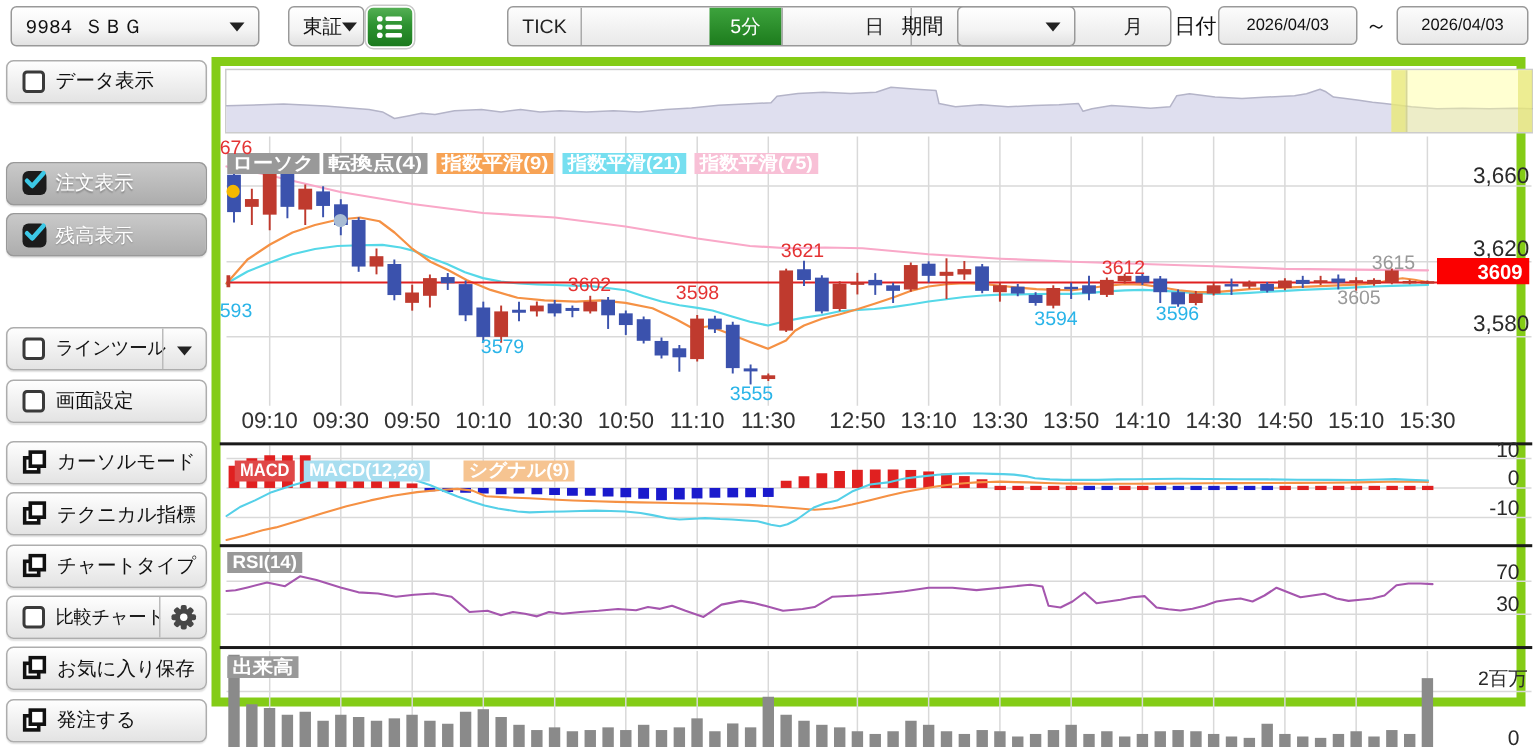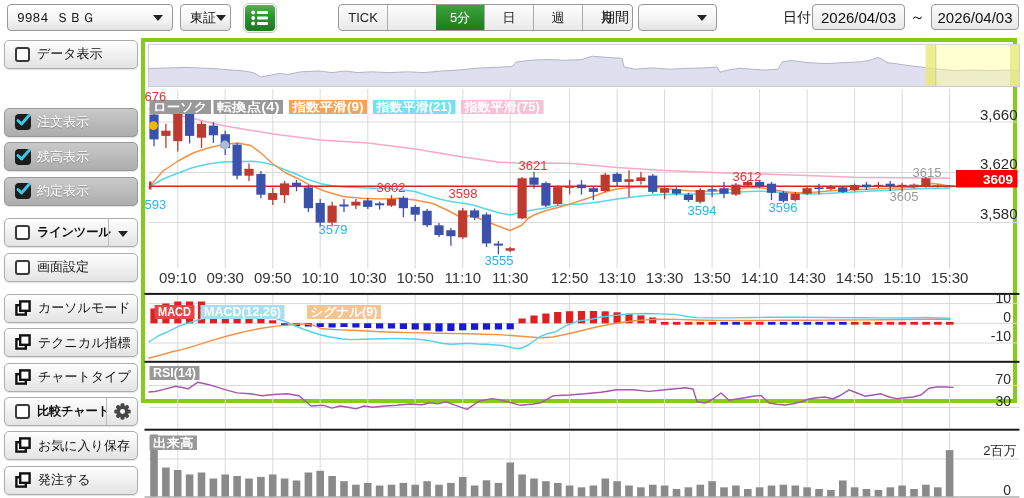--- a/index.html
+++ b/index.html
@@ -8,61 +8,61 @@
 
 .sel { position:absolute; top:4px; height:27px; border:1px solid #999; border-radius:4px;
   background:linear-gradient(#ffffff,#f4f4f4 60%,#e2e2e2); display:flex; align-items:center; }
 .sel .st { font-size:13px; color:#111; padding-left:9px; flex:1; white-space:nowrap;font-family:Liberation Mono, monospace; }
 .tri2 { width:0; height:0; border-left:5px solid transparent; border-right:5px solid transparent;
   border-top:6px solid #222; margin-right:9px; }
 .gbtn { position:absolute; left:244px; top:3.5px; width:32px; height:28px; border-radius:5px;
   border:1px solid #fff; outline:1px solid #c8c8c8;
   background:linear-gradient(#55b055,#2d9230 45%,#1b7a1e); display:flex; align-items:center; justify-content:center; }
 .seg { position:absolute; left:338px; top:4px; height:27px; display:flex; border:1px solid #999;
-  border-radius:4px; overflow:hidden; background:linear-gradient(#fdfdfd,#e9e9e9); }
+  border-radius:4px; overflow:hidden; background:linear-gradient(#fdfdfd,#e9e9e9);gap:37px; }
 .seg span { width:49px; display:flex; align-items:center; justify-content:center; font-size:13px;
   color:#222; border-right:1px solid #aaa; }
 .seg span.last { border-right:none; }
 .seg .segon { background:linear-gradient(#3da33d,#1d7c1d); color:#fff;margin-left:48px; }
 .tlb { position:absolute; top:0; height:35px; display:flex; align-items:center; font-size:14px; color:#111; }
 .din { position:absolute; top:4px; height:26px; border:1px solid #999; border-radius:4px;
-  background:linear-gradient(#fcfcfc,#e8e8e8); font-size:15px; color:#111;
+  background:linear-gradient(#fcfcfc,#e8e8e8); font-size:11px; color:#111;
   display:flex; align-items:center; justify-content:center; }
 
 .sbt { position:absolute; left:4px; width:134px; height:29px; border:1px solid #adadad;
   border-radius:5px; background:linear-gradient(#fefefe,#e3e3e3); display:flex;
   align-items:center; padding-left:10px; font-size:13px; color:#111;
   box-shadow:0 1px 1px rgba(0,0,0,0.12); }
-.sbt.gear .lb, .sbt.drop .lb { font-size:12.3px; letter-spacing:-0.3px;font-weight:bold; }
+.sbt.gear .lb, .sbt.drop .lb { font-size:12.3px; letter-spacing:-0.3px; }
 .sbt.on { background:linear-gradient(#c9c9c9,#adadad); color:#fff;
   text-shadow:0 1px 1px #888; border-color:#999; }
 .ck { width:15px; height:15px; border:2px solid #3a3a3a; border-radius:3px; background:#fff;
   margin-right:7px; flex:none; }
 .ckon { width:16px; height:16px; border-radius:4px; background:#1c1c1c; margin-right:6px;
   flex:none; position:relative; }
 .ckon svg { position:absolute; left:0px; top:-1px; }
 .ic { width:17px; height:17px; margin-right:6px; flex:none; }
 .ic svg { display:block; }
 .sep { position:absolute; right:28px; top:0; width:1px; height:27px; background:#bbb; }
 .sep.g { right:30px; }
 .tri { position:absolute; right:9px; top:12px; width:0; height:0;
   border-left:5px solid transparent; border-right:5px solid transparent; border-top:6px solid #222; }
 .gear { position:absolute; right:5px; top:4px; }
 svg { display:block; }
-#chart { position:absolute; left:141px; top:38px; width:876px; height:365px;
-  border:4px solid #84cc16; }
+#chart { position:absolute; left:141px; top:38px; width:876px; height:433px;
+  border:6px solid #84cc16; }
 #csvg { position:absolute; left:-142px; top:-39px; }
 </style></head>
 <body>
 <div id="page">
 <div class="sel" style="left:7px;width:166px">
       <span class="st">9984 ＳＢＧ</span>
       <span class="tri2"></span>
     </div>
-    <div class="sel" style="left:180px;width:51px">
+    <div class="sel" style="left:192px;width:51px">
       <span class="st">東証</span>
       <span class="tri2"></span>
     </div>
     <div class="gbtn">
       <svg width="22" height="22" viewBox="0 0 22 22">
 <g fill="#fff">
           <circle cx="4.2" cy="5.5" r="1.9"></circle>
           <rect x="8" y="4" width="11" height="3" rx="1"></rect>
 <circle cx="4.2" cy="11" r="1.9"></circle>
           <rect x="8" y="9.5" width="11" height="3" rx="1"></rect>
@@ -99,28 +99,20 @@
       </span>
       <span class="lb">残高表示</span>
     </div>
     <div class="sbt on" style="top:107.8px">
       <span class="ckon">
         <svg width="17" height="15" viewBox="0 0 17 15">
           <polyline points="3,7.5 6.5,11 14,2.5" fill="none" stroke="#3cc8e6" stroke-width="3" stroke-linecap="round" stroke-linejoin="round"></polyline>
         </svg>
       </span>
       <span class="lb">注文表示</span>
-    </div>
-    <div class="sbt on" style="top:176.6px">
-      <span class="ckon">
-        <svg width="17" height="15" viewBox="0 0 17 15">
-          <polyline points="3,7.5 6.5,11 14,2.5" fill="none" stroke="#3cc8e6" stroke-width="3" stroke-linecap="round" stroke-linejoin="round"></polyline>
-        </svg>
-      </span>
-      <span class="lb">約定表示</span>
     </div>
     <div class="sbt drop" style="top:218.4px">
       <span class="ck"></span>
       <span class="lb">ラインツール</span>
       <span class="sep"></span>
       <span class="tri"></span>
     </div>
     <div class="sbt" style="top:252.8px">
       <span class="ck"></span>
       <span class="lb">画面設定</span>

